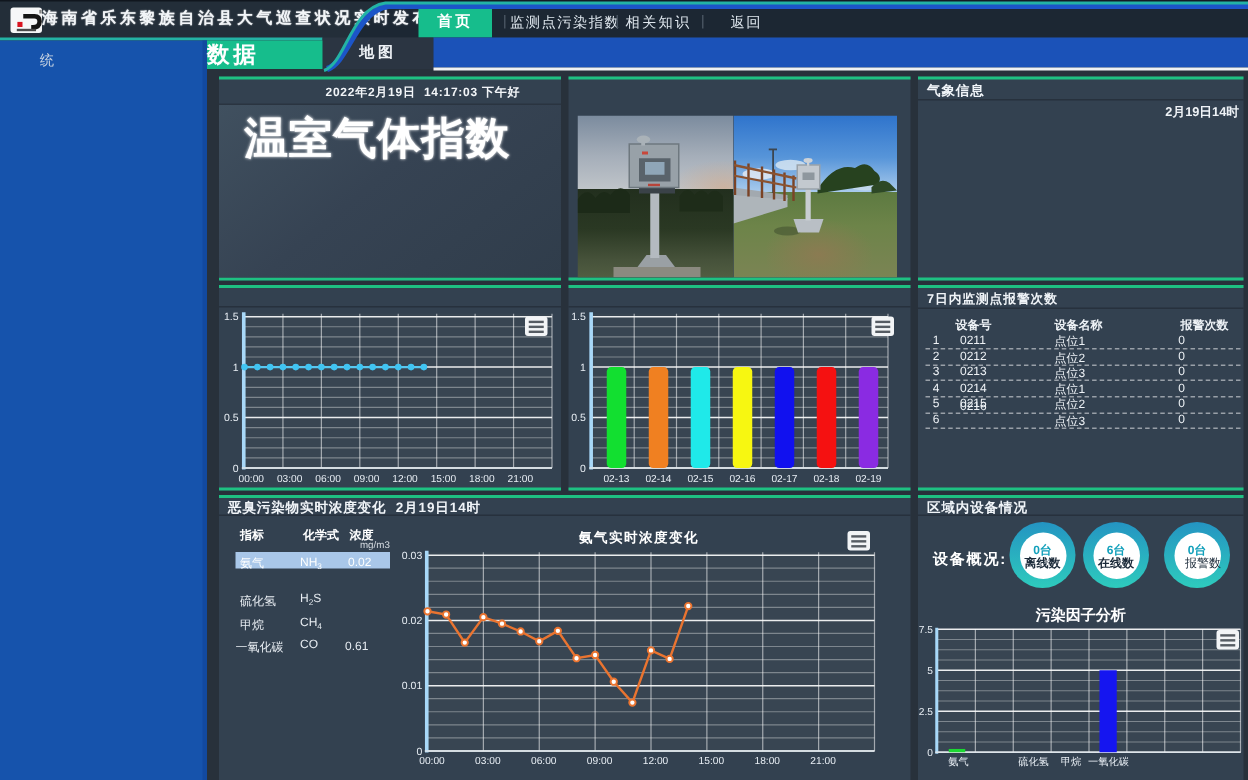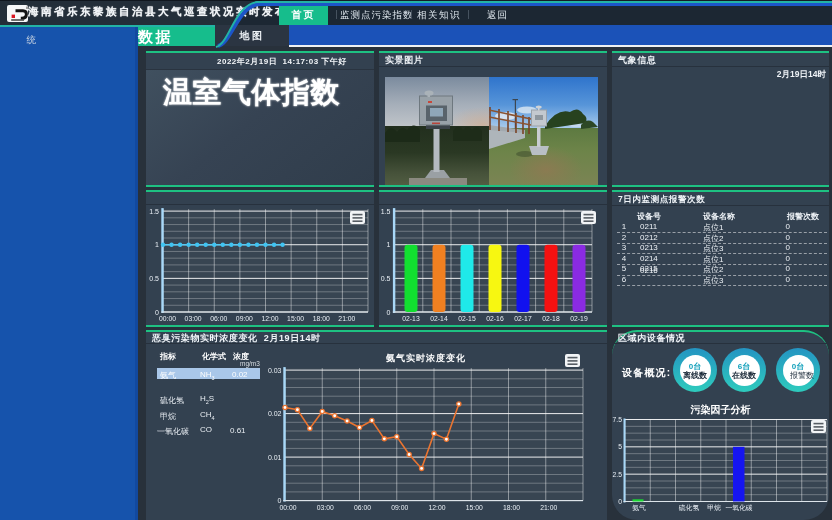--- a/index.html
+++ b/index.html
@@ -61,21 +61,20 @@
   <div class="panel pb" style="left:146px;top:51px;width:228px;height:132px;">
     <div class="phdr" style="height:17px;border-bottom:1px solid #2a3440;"></div>
     <div class="abs" style="left:71px;top:0;height:17px;line-height:17px;color:#f2f5f8;font-size:8px;font-weight:bold;letter-spacing:0.5px;white-space:nowrap;text-align:center;">2022年2月19日&nbsp; 14:17:03 下午好</div>
     <div class="abs" style="left:0;top:17px;width:228px;height:115px;
          background:linear-gradient(140deg,#40505f 0%,#364353 45%,#303d4b 100%);">
       <div class="abs" style="left:17px;top:3px;color:#fff;font-size:29px;font-weight:600;letter-spacing:0.5px;text-shadow:0 0 1.5px rgba(255,255,255,0.95),0 0 2.5px rgba(255,255,255,0.5);white-space:nowrap;">温室气体指数</div>
     </div>
   </div>
 
   <div class="panel pb" style="left:379px;top:51px;width:228px;height:132px;">
-    <div class="phdr" style="background:transparent;font-size:9px;">实景图片</div>
 
     <div class="abs" style="left:5.5px;top:24px;width:104.5px;height:108px;overflow:hidden;">
       <div class="abs" style="left:0;top:0;width:104.5px;height:49px;background:linear-gradient(180deg,#7b8b9e 0%,#a5aeb9 55%,#bfc4c9 100%);"></div>
       <div class="abs" style="left:62px;top:30px;width:42px;height:19px;background:radial-gradient(ellipse at 85% 95%,rgba(214,166,128,0.55),rgba(214,166,128,0) 72%);"></div>
       <div class="abs" style="left:0;top:49px;width:104.5px;height:59px;background:linear-gradient(180deg,#222f1e 0%,#2a3823 45%,#46523a 80%,#515d42 100%);"></div>
       <svg class="abs" style="left:0;top:0;" width="104.5" height="108">
         <path d="M0,56 q6,-9 12,-1 q5,-7 10,-2 q7,-9 13,0 l0,12 l-35,0 z" fill="#1c2a18"></path>
         <path d="M68,54 q5,-8 10,-1 q5,-6 9,0 q5,-6 10,1 l0,10 l-29,0 z" fill="#1e2c19"></path>
         <rect x="24" y="101" width="58" height="7" fill="#8b8a80"></rect>
         <path d="M40,101 l6,-8 h13 l6,8 z" fill="#9aa0a4"></path>
@@ -368,21 +367,21 @@
         <circle cx="288" cy="101.60999999999999" r="2.1" fill="#fff" stroke="#ea7430" stroke-width="1.3"></circle>
         <circle cx="300.41666666666663" cy="107.26499999999999" r="2.1" fill="#fff" stroke="#ea7430" stroke-width="1.3"></circle>
         <circle cx="312.83333333333337" cy="72.02999999999999" r="2.1" fill="#fff" stroke="#ea7430" stroke-width="1.3"></circle>
         <rect x="419" y="22" width="15" height="13" rx="2" fill="#f2f4f6"></rect>
         <rect x="421.5" y="24.8" width="10" height="1.6" fill="#565c63"></rect>
         <rect x="421.5" y="28.1" width="10" height="1.6" fill="#565c63"></rect>
         <rect x="421.5" y="31.4" width="10" height="1.6" fill="#565c63"></rect>
       </svg>
   </div>
 
-  <div class="panel" style="left:612px;top:330px;width:217px;height:188px;border-radius:25px;">
+  <div class="panel" style="left:612px;top:330px;width:217px;height:188px;">
     <div class="phdr" style="height:12px;line-height:12px;font-size:9px;">区域内设备情况</div>
     <div class="abs" style="left:10px;top:34px;color:#fff;font-size:10px;font-weight:bold;letter-spacing:1.2px;">设备概况:</div>
     <div id="circles">
         <div class="abs" style="left:61px;top:16px;width:44px;height:44px;border-radius:50%;background:linear-gradient(180deg,#2494c2,#2ecbbd);"></div>
         <div class="abs" style="left:67.5px;top:22.5px;width:31px;height:31px;border-radius:50%;background:#fff;"></div>
         <div class="abs" style="left:67px;top:28.5px;width:32px;text-align:center;color:#12a0bb;font-size:8px;font-weight:bold;">0台</div>
         <div class="abs" style="left:67px;top:38px;width:32px;text-align:center;color:#1c2b3a;font-size:8px;font-weight:bold;">离线数</div>
         <div class="abs" style="left:110px;top:16px;width:44px;height:44px;border-radius:50%;background:linear-gradient(180deg,#2494c2,#2ecbbd);"></div>
         <div class="abs" style="left:116.5px;top:22.5px;width:31px;height:31px;border-radius:50%;background:#fff;"></div>
         <div class="abs" style="left:116px;top:28.5px;width:32px;text-align:center;color:#12a0bb;font-size:8px;font-weight:bold;">6台</div>

